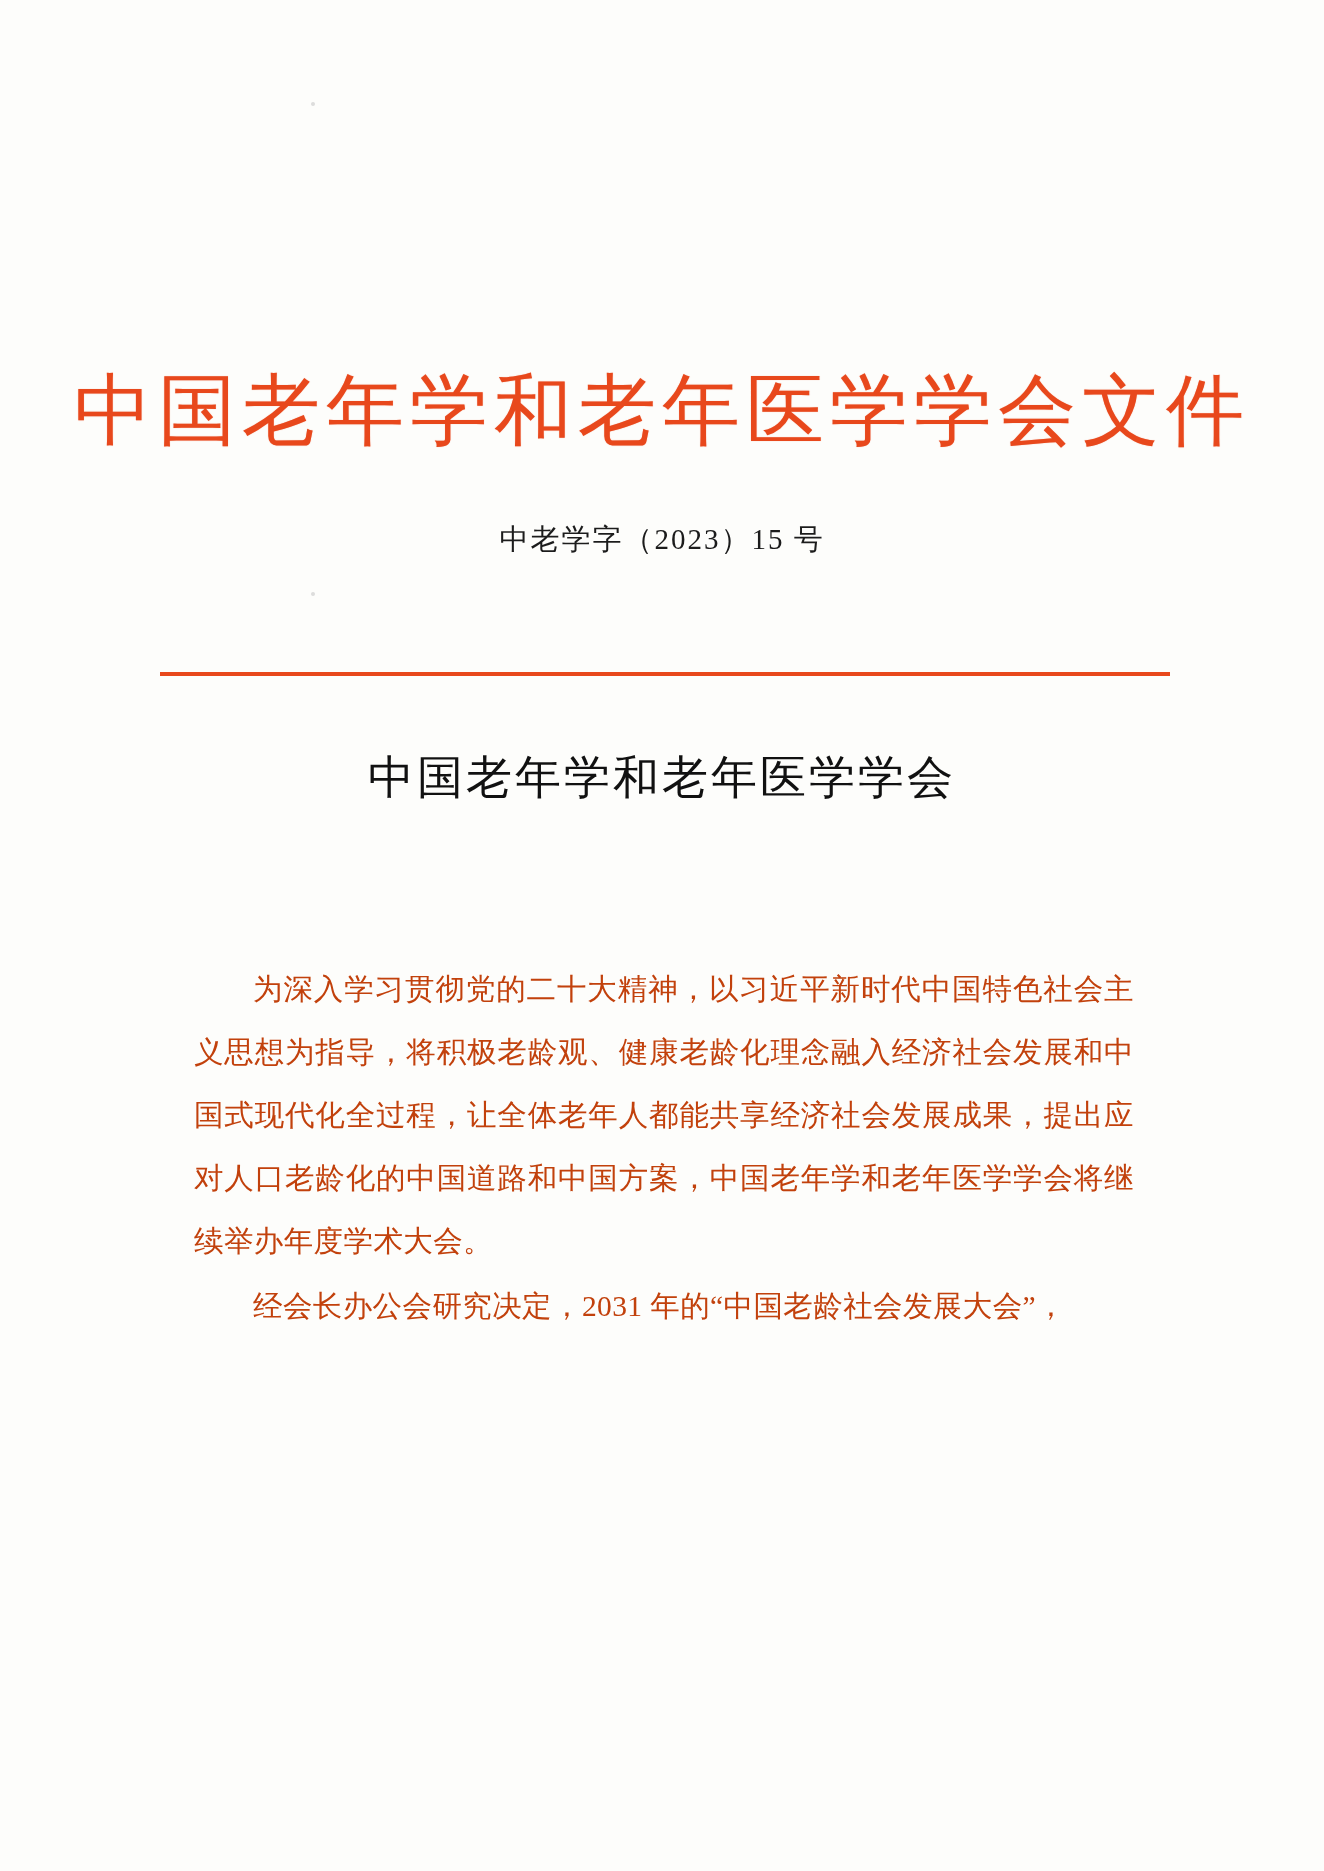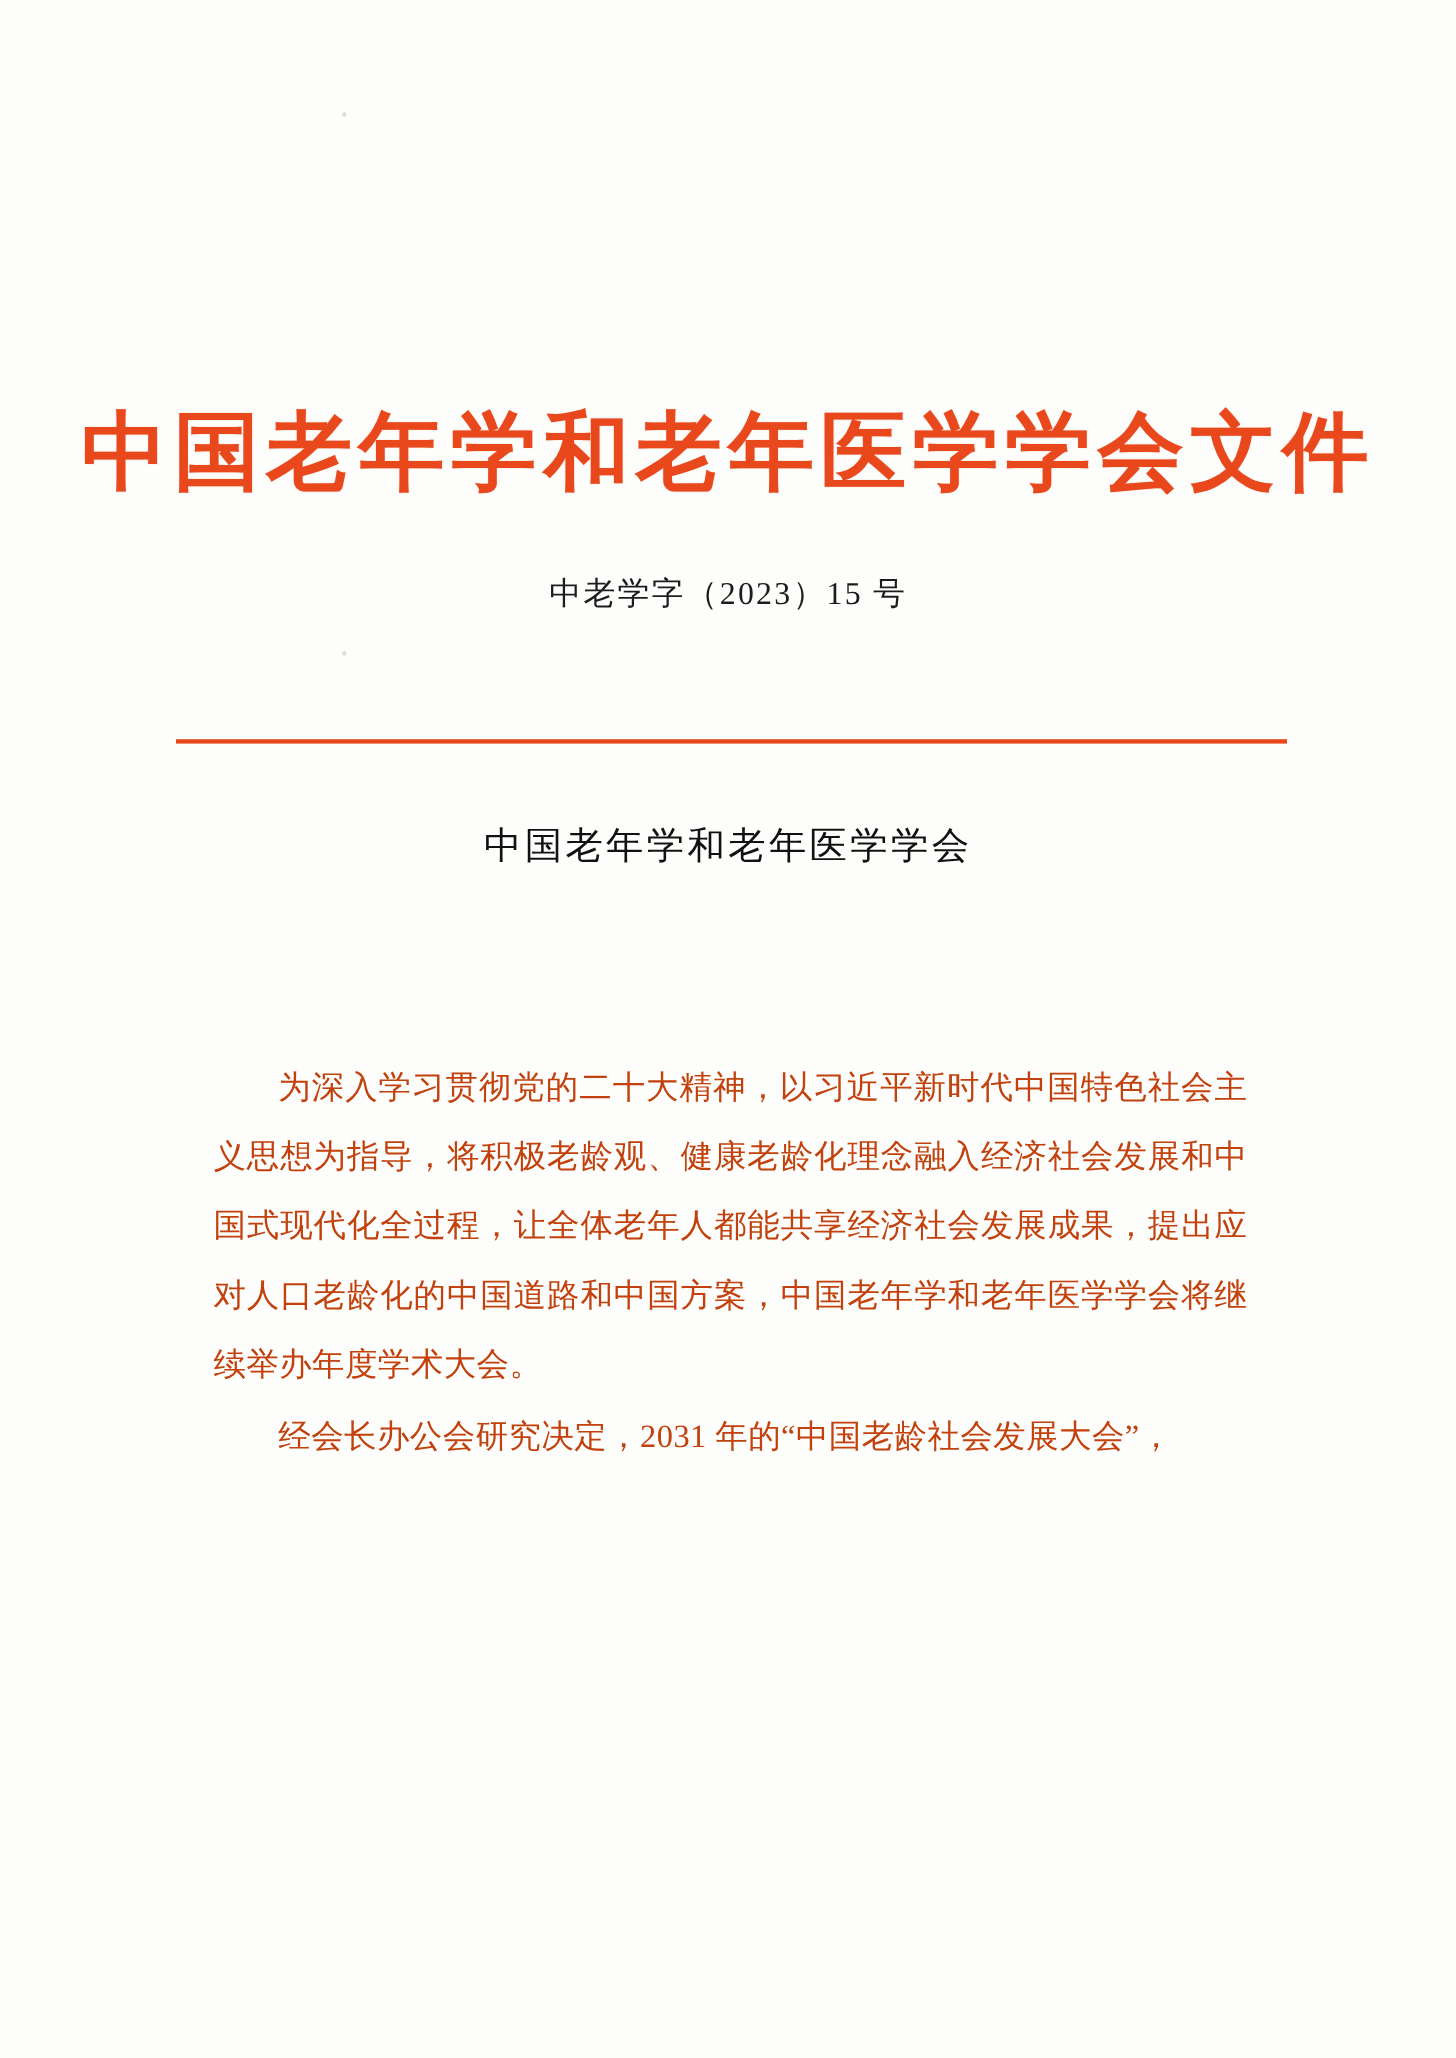--- a/index.html
+++ b/index.html
@@ -27,21 +27,21 @@
   .doc-header {
     position: absolute;
     top: 372px;
     left: 0;
     width: 1324px;
     text-align: center;
   }
 
   .doc-title {
     font-family: "Liberation Serif", "DejaVu Serif", serif;
-    font-weight: bold;
+    font-weight: normal;
     color: #e8481c;
     font-size: 78px;
     letter-spacing: 6px;
     line-height: 1;
     white-space: nowrap;
     text-shadow: 0 0 1px rgba(232,72,28,0.45);
   }
 
   .doc-number {
     margin-top: 70px;
@@ -63,21 +63,21 @@
   
   .notice-title {
     position: absolute;
     top: 750px;
     left: 0;
     width: 1324px;
     text-align: center;
     color: #111;
   }
   .notice-title .line1 {
-    font-size: 34px;
+    font-size: 46px;
     letter-spacing: 3px;
     line-height: 1.2;
   }
   .notice-title .line2 {
     margin-top: 38px;
     font-size: 34px;
     letter-spacing: 2px;
     line-height: 1.2;
   }
 

